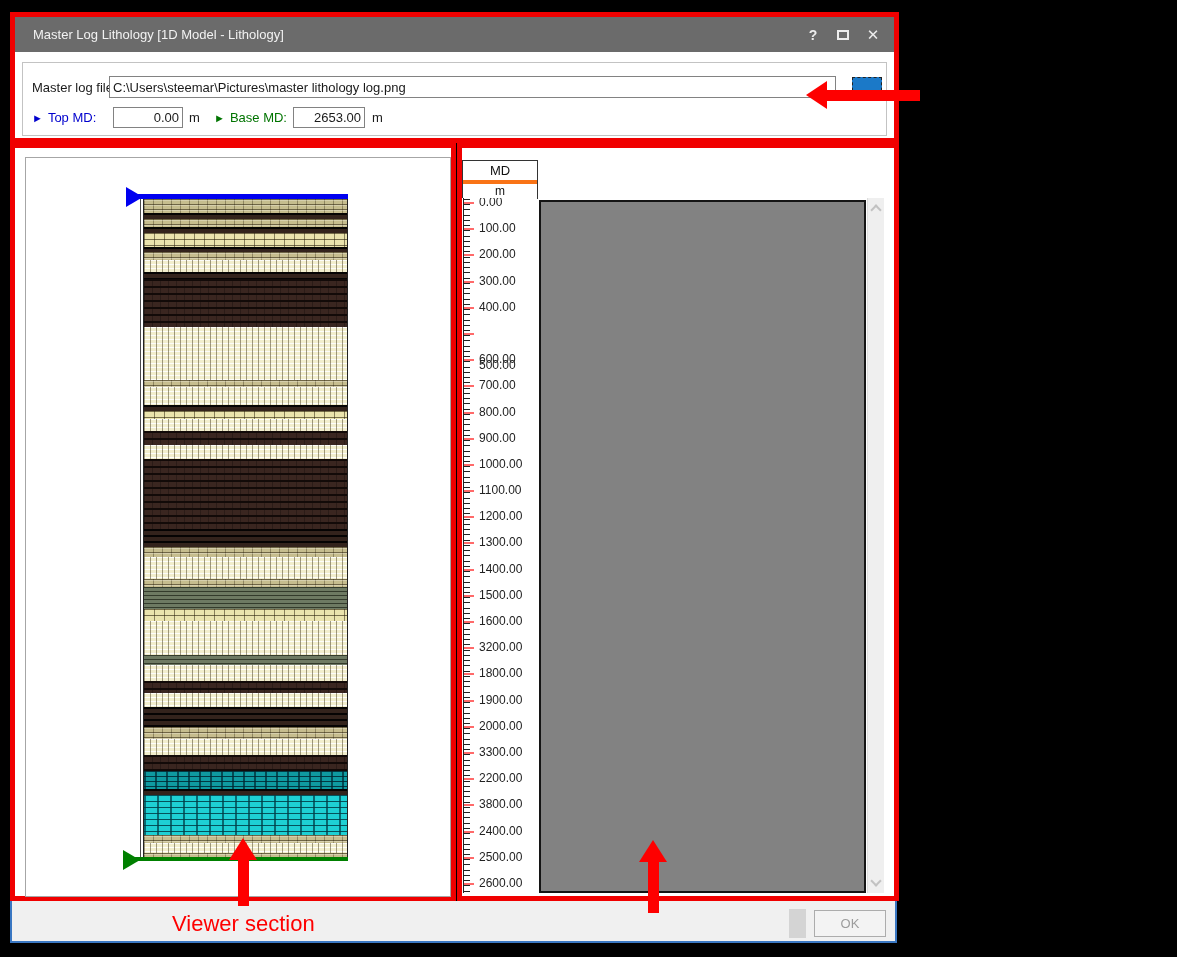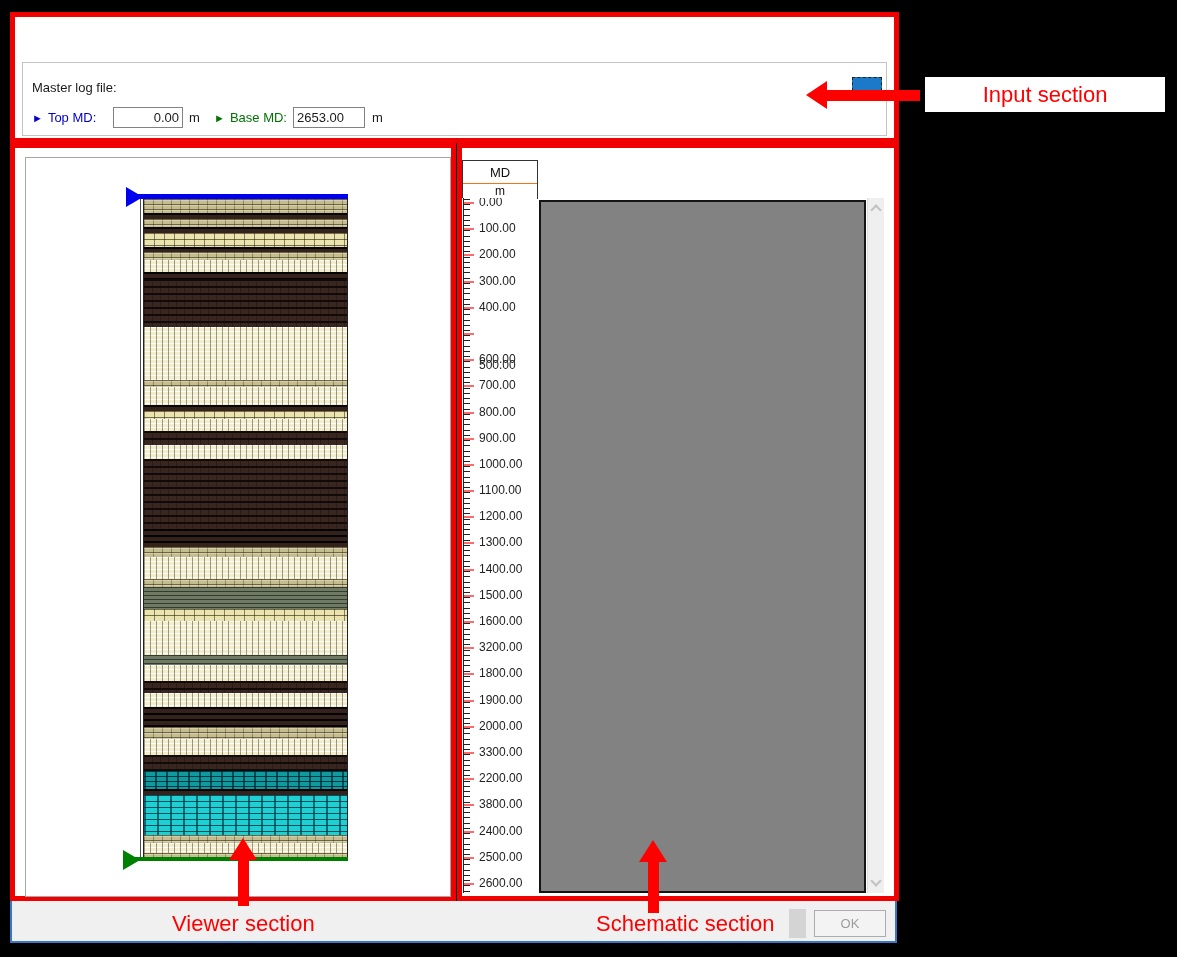--- a/index.html
+++ b/index.html
@@ -30,21 +30,21 @@
   .lbl { position:absolute; font-size:13px; color:#1a1a1a; white-space:nowrap; }
   .txt-input { position:absolute; border:1px solid #828282; background:#fff; font-family:"Liberation Sans",sans-serif;
                font-size:13px; color:#1a1a1a; padding:0 3px; outline:none; }
   #file-input { left:109px; top:76px; width:727px; height:22px; }
   #browse-btn { left:852px; top:77px; width:30px; height:19px; background:#1b79c8; border:1px dashed #222; }
   .md-label { position:absolute; font-size:13px; font-weight:normal; white-space:nowrap; }
   .md-label .tri { font-size:11px; margin-right:5px; }
   #top-md-label  { left:32px;  top:110px; color:#0000cd; }
   #base-md-label { left:214px; top:110px; color:#007400; }
   #top-md-input  { left:113px; top:107px; width:70px; height:21px; text-align:right; }
-  #base-md-input { left:293px; top:107px; width:72px; height:21px; text-align:left; }
+  #base-md-input { left:293px; top:107px; width:72px; height:21px; text-align:right; }
   .unit { position:absolute; font-size:13px; color:#1a1a1a; }
 
   
   #viewer-panel { left:25px; top:157px; width:426px; height:740px; background:#fff; border:1px solid #a6a6a6; }
   #litho-vline { left:140px; top:196px; width:1px; height:663px; background:#4a4a4a; }
   #litho-column { left:143px; top:199px; width:205px; height:662px; overflow:hidden;
                   border-left:1px solid #222; border-right:1px solid #222; }
   .litho-band { width:100%; }
   .b-tan { background-color:#c6bd8e;
     background-image:repeating-linear-gradient(to bottom, rgba(40,30,10,.55) 0 1px, rgba(255,255,255,.28) 1px 2px, transparent 2px 5px),
@@ -74,21 +74,21 @@
   #top-marker-tri  { left:126px; top:187px; width:0; height:0;
                      border-left:17px solid #0000f0; border-top:10px solid transparent; border-bottom:10px solid transparent; }
   #base-marker-line { left:127px; top:857px; width:221px; height:4px; background:#008000; }
   #base-marker-tri  { left:123px; top:850px; width:0; height:0;
                       border-left:17px solid #008000; border-top:10px solid transparent; border-bottom:10px solid transparent; }
 
   
   .hdr-cell { position:absolute; background:#fff; border:1px solid #333; font-size:13px; color:#111;
               display:flex; align-items:center; justify-content:center; }
   #md-header { left:462px; top:160px; width:76px; height:39px; flex-direction:column; padding:0; }
-  #md-header .row1 { height:23px; width:100%; display:flex; align-items:center; justify-content:center; border-bottom:1px solid #f97316; }
+  #md-header .row1 { height:23px; width:100%; display:flex; align-items:center; justify-content:center; border-bottom:4px solid #f97316; }
   #md-header .row2 { height:14px; width:100%; display:flex; align-items:center; justify-content:center; font-size:12px; }
   #model-header { left:537px; top:160px; width:347px; height:39px; }
 
   #ruler { left:462px; top:198px; width:75px; height:695px; background:#fff; overflow:hidden; }
   #ruler .axis { position:absolute; left:1px; top:0; width:1px; height:100%; background:#222; }
   #ruler .minors { position:absolute; left:2px; top:1px; width:6px; height:100%;
                    background:repeating-linear-gradient(to bottom, #222 0 1px, transparent 1px 5.24px); }
   .major-tick { position:absolute; left:2px; width:10px; height:2px; background:#ff6a6a; }
   .tick-label { position:absolute; left:17px; font-size:12px; color:#222; white-space:nowrap; }
 
@@ -123,24 +123,39 @@
   #anno-viewer { left:172px; top:911px; }
   #anno-schem  { left:596px; top:911px; }
 </style>
 </head>
 <body>
 
 <div id="stage">
 
   <div id="frame-input" class="red-frame"></div>
 
+  <div id="title-bar" class="abs">
+    <span id="title-text">Master Log Lithology [1D Model - Lithology]</span>
+    <span id="tb-buttons">
+      <span class="tb-btn">
+          <b>?</b>
+        </span>
+      <span class="tb-btn">
+          <span id="tb-max-glyph"></span>
+        </span>
+      <span class="tb-btn" id="tb-close">
+          <span>✕</span>
+        </span>
+    </span>
+  </div>
 
   <div id="input-group" class="abs"></div>
 
   <span class="lbl" style="left:32px; top:80px;">Master log file:</span>
+  <input id="file-input" class="txt-input" type="text" value="C:\Users\steemar\Pictures\master lithology log.png" style="">
   <span id="browse-btn" class="abs"></span>
 
   <span id="top-md-label" class="md-label"><span class="tri">►</span><span>Top MD:</span></span>
   <input id="top-md-input" class="txt-input" type="text" value="0.00" style="">
   <span class="unit" style="left:189px; top:110px;">m</span>
 
   <span id="base-md-label" class="md-label"><span class="tri">►</span><span>Base MD:</span></span>
   <input id="base-md-input" class="txt-input" type="text" value="2653.00" style="">
   <span class="unit" style="left:372px; top:110px;">m</span>
 
@@ -269,27 +284,23 @@
     <span class="chev" id="chev-up"></span>
     <span class="chev" id="chev-down"></span>
   </div>
 
   <div id="footer-bar" class="abs"></div>
   <div id="footer-grip" class="abs"></div>
   <div id="ok-button" class="abs">
     <span>OK</span>
   </div>
 
-  <div id="anno-input-box" class="abs">
-    <span class="anno-text" style="position:static;">Input section</span>
-  </div>
   <div class="arrow-shaft" id="arr-input-shaft"></div>
   <div class="arrow-head" id="arr-input-head"></div>
 
   <span class="anno-text" id="anno-viewer">Viewer section</span>
   <div class="arrow-shaft" id="arr-viewer-shaft"></div>
   <div class="arrow-head" id="arr-viewer-head"></div>
 
-  <span class="anno-text" id="anno-schem">Schematic section</span>
   <div class="arrow-shaft" id="arr-schem-shaft"></div>
   <div class="arrow-head" id="arr-schem-head"></div>
 
 </div>
 
 </body></html>

